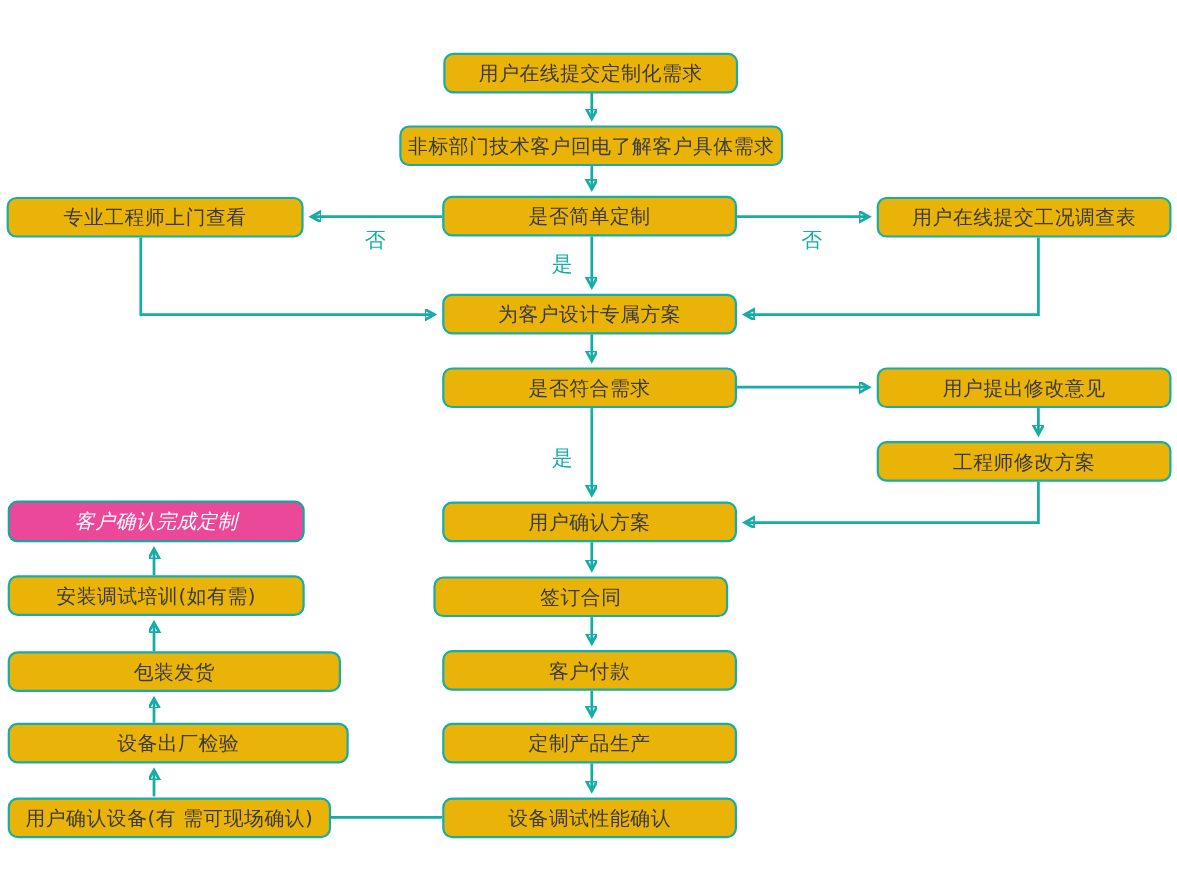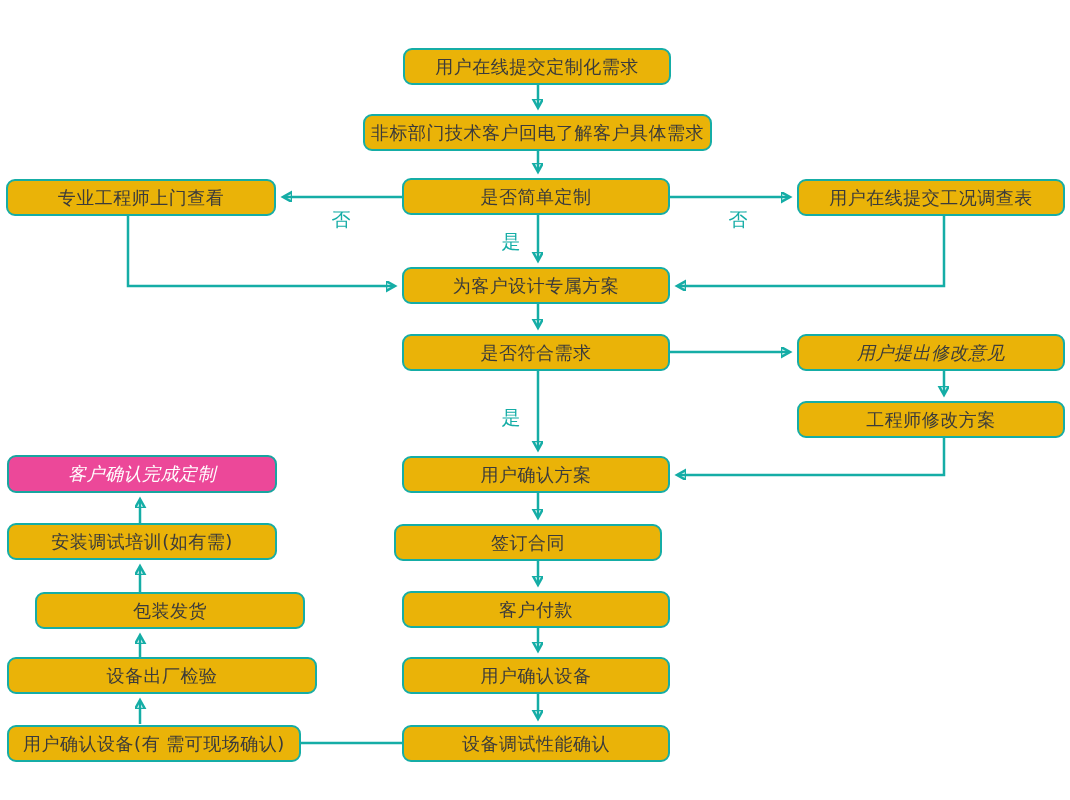--- a/index.html
+++ b/index.html
@@ -94,34 +94,34 @@
   <div class="node" style="left:403px; top:48px; width:268px;">用户在线提交定制化需求</div>
   <div class="node" style="left:363px; top:114px; width:349px;">非标部门技术客户回电了解客户具体需求</div>
 
   <div class="node" style="left:6px;   top:179px; width:270px;">专业工程师上门查看</div>
   <div class="node" style="left:402px; top:178px; width:268px;">是否简单定制</div>
   <div class="node" style="left:797px; top:179px; width:268px;">用户在线提交工况调查表</div>
 
   <div class="node" style="left:402px; top:267px; width:268px;">为客户设计专属方案</div>
 
   <div class="node" style="left:402px; top:334px; width:268px;">是否符合需求</div>
-  <div class="node" style="left:797px; top:334px; width:268px;font-style:italic;">用户提出修改意见</div>
+  <div class="node" style="left:797px; top:334px; width:268px;">用户提出修改意见</div>
   <div class="node" style="left:797px; top:401px; width:268px;">工程师修改方案</div>
 
   <div class="node filled" style="left:7px; top:455px; width:270px;">客户确认完成定制</div>
   <div class="node" style="left:402px; top:456px; width:268px;">用户确认方案</div>
 
   <div class="node" style="left:7px;   top:523px; width:270px;">安装调试培训(如有需)</div>
   <div class="node" style="left:394px; top:524px; width:268px;">签订合同</div>
 
-  <div class="node" style="left:7px;   top:592px; width:270px;margin-left:28px;">包装发货</div>
+  <div class="node" style="left:7px;   top:592px; width:303px;">包装发货</div>
   <div class="node" style="left:402px; top:591px; width:268px;">客户付款</div>
 
   <div class="node" style="left:7px;   top:657px; width:310px;">设备出厂检验</div>
-  <div class="node" style="left:402px; top:657px; width:268px;">用户确认设备</div>
+  <div class="node" style="left:402px; top:657px; width:268px;">定制产品生产</div>
 
   <div class="node" style="left:7px;   top:725px; width:294px;">用户确认设备(有 需可现场确认)</div>
   <div class="node" style="left:402px; top:725px; width:268px;">设备调试性能确认</div>
 
   <div class="edge-label" style="left:341px; top:219px;">否</div>
   <div class="edge-label" style="left:738px; top:219px;">否</div>
   <div class="edge-label" style="left:511px; top:241px;">是</div>
   <div class="edge-label" style="left:511px; top:417px;">是</div>
 
 </div>

